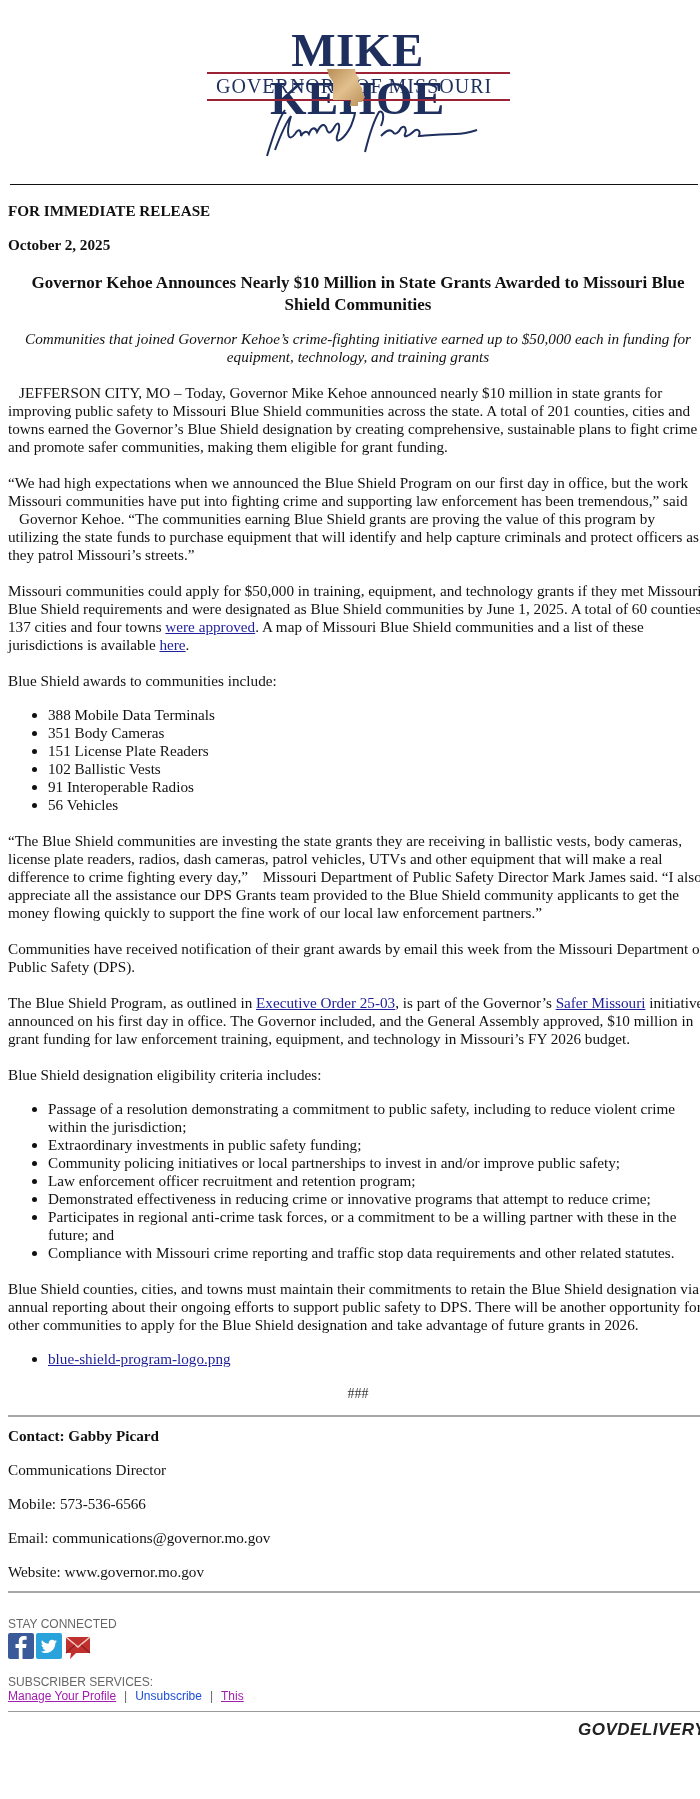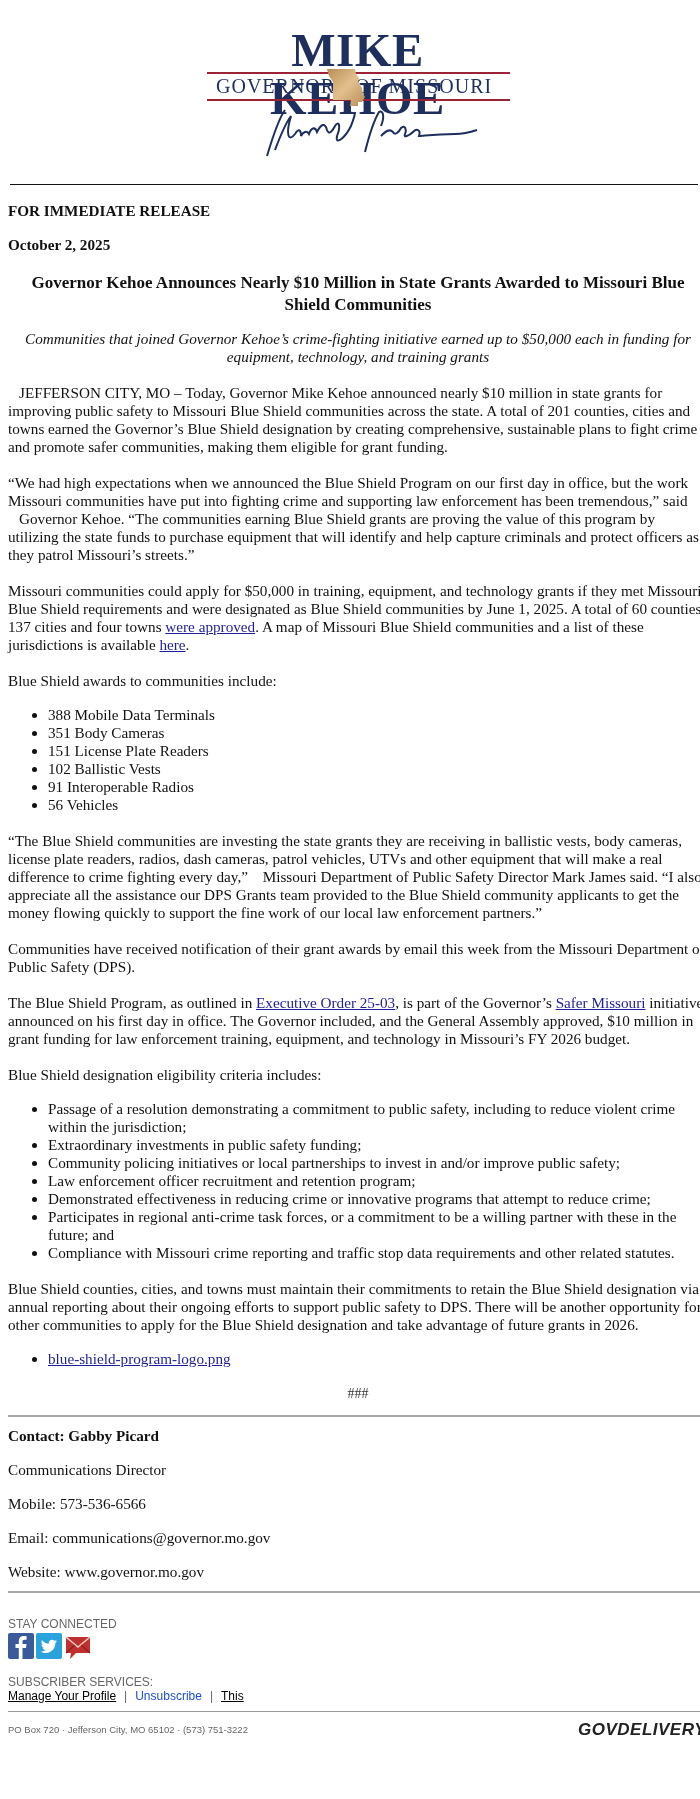--- a/index.html
+++ b/index.html
@@ -54,21 +54,21 @@
   .hr-gray2 { width: 700px; height: 2px; background: #a8a8a8; margin-top: 10px; }
 
   .footer { font-family: "Liberation Sans", sans-serif; color: #666; }
   .stay { margin-top: 24px; font-size: 12px; line-height: 14px; }
   .social { margin-top: 2px; height: 30px; display: flex; gap: 2px; }
   .soc { width: 26px; height: 26px; border-radius: 2px; position: relative; }
   .soc.fb { background: #3b5a9a; }
   .soc.tw { background: #2aa3dc; }
   .subsvc { margin-top: 12px; font-size: 12px; line-height: 14px; }
   .svc-links { font-size: 12px; line-height: 14px; margin-top: 0; }
-  .svc-links a { color: #000000; text-decoration: underline; }
+  .svc-links a { color: #a21caf; text-decoration: underline; }
   .svc-links .sep { color: #666; margin: 0 8px; }
   .svc-links .unsub { color: #1d4ed8; }
   .hr-foot { width: 700px; height: 1px; background: #999; margin-top: 8px; }
   .legal { display: flex; justify-content: space-between; align-items: center; margin-top: 9px; width: 700px; }
   .legal-text { font-size: 9.5px; line-height: 12px; color: #666; }
   .govd { font-family: "Liberation Sans", sans-serif; font-weight: bold; font-style: italic; font-size: 17px; color: #222; letter-spacing: 0.5px; position: relative; margin-right: 2px; }
 </style>
 </head>
 <body>
 
@@ -177,19 +177,18 @@
             </svg>
         </a>
       </div>
       <div class="subsvc">SUBSCRIBER SERVICES:</div>
       <div class="svc-links">
         <a href="#">Manage Your Profile</a><span class="sep">|</span><span class="unsub">Unsubscribe</span><span class="sep">|</span><a href="#">This</a>
       </div>
       <div class="hr-foot"></div>
       <div class="legal">
         <div class="legal-text">
-          <div>PO Box 720 · Jefferson City, MO 65102 · (573) 751-3222</div>
         </div>
         <div class="govd"><span>GOVDELIVERY</span></div>
       </div>
     </div>
   </div>
 </div>
 
 </body></html>

